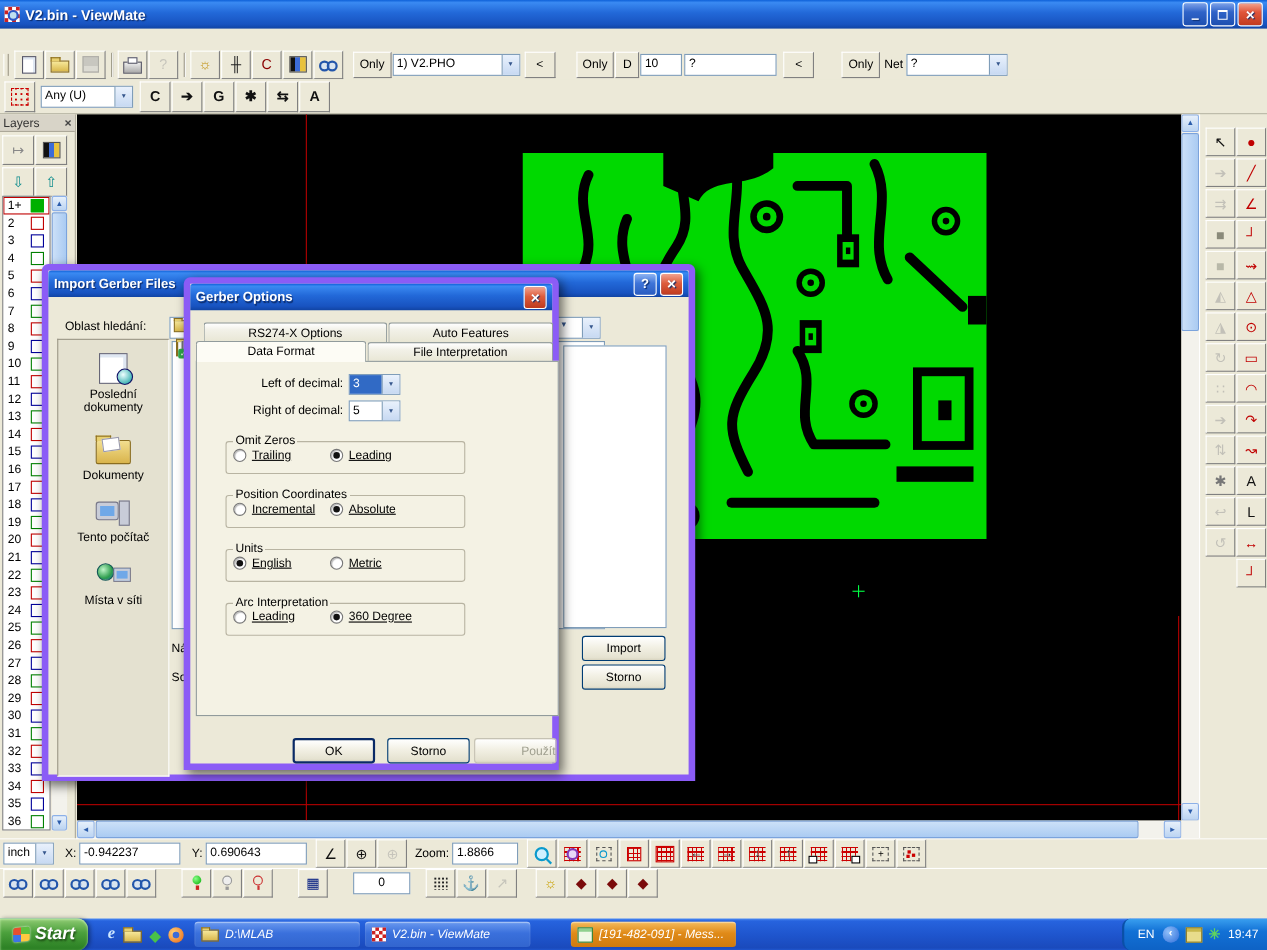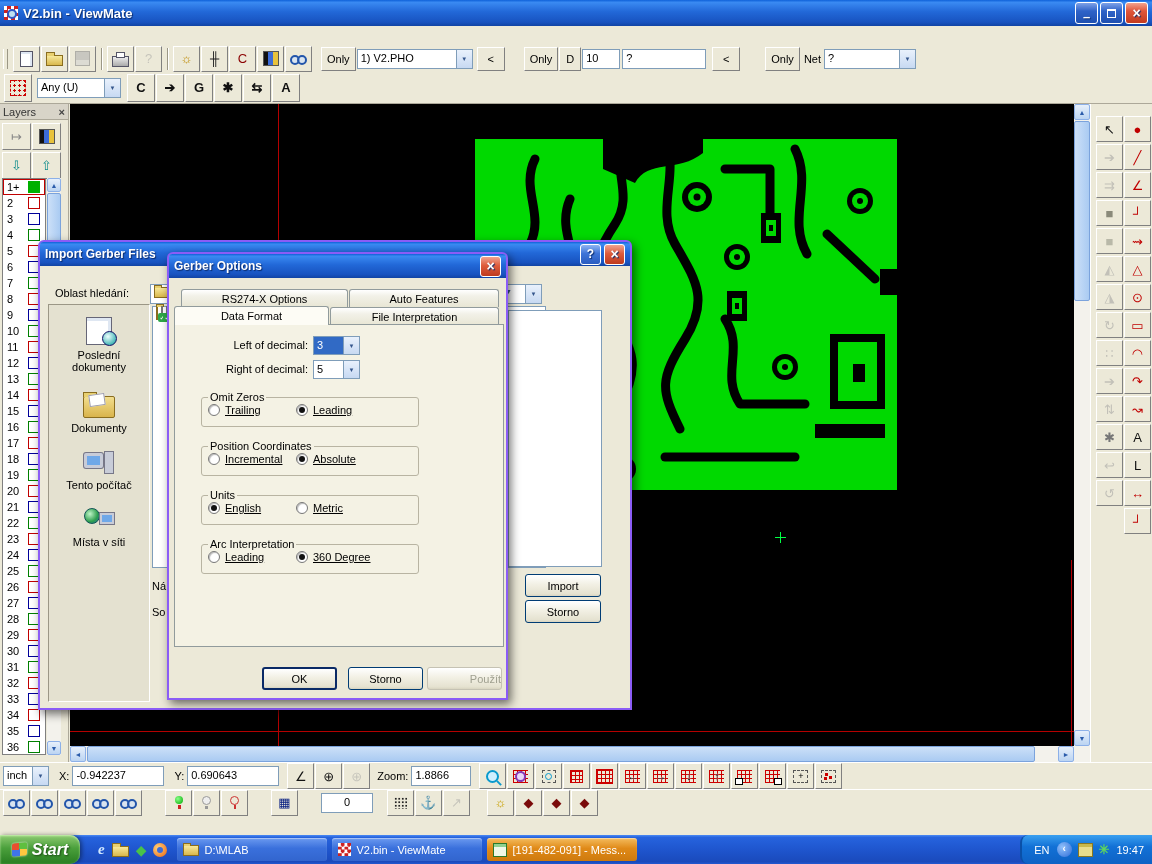--- a/index.html
+++ b/index.html
@@ -112,21 +112,21 @@
   .marker::after{content:'';position:absolute;left:0;top:5px;width:11px;height:1px;background:#00FF44;}
 
   
   .rtools{left:1090px;top:104px;width:62px;height:658px;background:#ECE9D8;z-index:6;border-left:1px solid #fff;}
   .rcol{position:absolute;top:12px;display:flex;flex-direction:column;}
   .rtbtn{width:25px;height:24px;margin-bottom:2px;display:flex;align-items:center;justify-content:center;
     background:#ECE9D8;border:1px solid;border-color:#FFF #808080 #808080 #FFF;font-size:13px;}
   .rtbtn.disabled .icon{opacity:.5;}
 
   
-  .dlg{position:absolute;border:2px solid #8b5cf6;border-radius:6px 6px 0 0;background:#ECE9D8;
+  .dlg{position:absolute;border:6px solid #8b5cf6;border-radius:6px 6px 0 0;background:#ECE9D8;
     box-shadow:3px 4px 10px rgba(0,0,0,.55);box-sizing:border-box;}
   .dtitle{height:24px;border-radius:3px 3px 0 0;font-size:12px;display:flex;align-items:center;padding:0 5px;}
   .dbtn{width:19px;height:19px;margin-left:3px;border-radius:3px;border:1px solid #fff;display:flex;align-items:center;
     justify-content:center;color:#fff;font-weight:bold;font-size:12px;flex:none;}
   .dbtn.helpb{background:linear-gradient(180deg,#8FB4F2,#3E74D8 45%,#2A5CC0);}
   .dbtn.helpb::before{content:'?';}
   .dbtn.closeb{background:linear-gradient(180deg,#F0A390,#DE5C3C 45%,#BE3A1E);}
   .dbtn.closeb::before{content:'×';font-size:14px;}
 
   
@@ -190,22 +190,22 @@
     background:linear-gradient(180deg,#8FCB73 0%,#4BA03C 45%,#2E8326 90%);box-shadow:inset 0 1px 2px #C8F0B0,2px 0 4px rgba(0,0,0,.4);
     color:#fff;font-weight:bold;font-style:italic;font-size:16px;text-shadow:1px 1px 2px #1A4A12;flex:none;}
   .i-flag{width:15px;height:13px;transform:skewY(-6deg);background:conic-gradient(#5FBF3F 0 25%,#FFC840 25% 50%,#3F74E8 50% 75%,#E84F2F 75%);border-radius:2px;box-shadow:0 0 2px #fff;}
   .quick{display:flex;align-items:center;gap:7px;margin:0 10px 0 18px;}
   .i-ie{font-family:"Liberation Serif",serif;font-style:italic;font-weight:bold;color:#CFE8FF;font-size:15px;}
   .i-ff{width:14px;height:14px;border-radius:50%;background:radial-gradient(circle at 35% 35%,#FFD27A,#E86210);position:relative;}
   .i-ff::after{content:'';position:absolute;inset:4px;border-radius:50%;background:#3C6CD8;}
   .i-qhelp{color:#49C249;font-size:14px;}
   .taskbtn{border-radius:3px;background:linear-gradient(180deg,#6B9AF0,#3A70DC 45%,#3265CE);box-shadow:inset 0 1px 1px rgba(255,255,255,.45);
     color:#fff;display:flex;gap:5px;padding:0 6px;align-items:center;width:150px;height:23px;margin-right:5px;box-sizing:border-box;flex:none;}
-  .taskbtn .tlabel{white-space:nowrap;overflow:hidden;}
-  .taskbtn.attention{background:linear-gradient(180deg,#F4BC5E,#E08A18 45%,#CE7A0E);}
+  .taskbtn .tlabel{white-space:nowrap;overflow:hidden;font-style:italic;}
+  .taskbtn.attention{background:linear-gradient(180deg,#F4BC5E,#E08A18 45%,#CE7A0E);margin-left:32px;}
   .ticon{flex:none;display:inline-block;}
   .ticon.folder-icon{width:14px;height:9px;background:linear-gradient(#F7E89A,#D9B84C);border:1px solid #8A6D1F;position:relative;margin-top:2px;}
   .ticon.folder-icon::before{content:'';position:absolute;left:-1px;top:-3px;width:6px;height:2px;background:#E8D070;border:1px solid #8A6D1F;border-bottom:none;}
   .ticon.viewmate-icon{width:13px;height:13px;background:repeating-conic-gradient(#C22 0% 25%,#FFF 0% 50%);background-size:6.5px 6.5px;position:relative;}
   .ticon.message-icon{width:12px;height:12px;background:#EFF8E8;border:1px solid #2A7A2A;box-shadow:inset 0 3px 0 #8FD08F;}
   .tray{margin-left:auto;height:29px;display:flex;align-items:center;gap:7px;padding:0 8px 0 12px;
     background:linear-gradient(180deg,#3AA0F0 0%,#1271D6 40%,#0E63C6 95%);border-left:2px solid #0A50A8;border-radius:8px 0 0 8px;color:#fff;}
   .i-chev{width:15px;height:15px;border-radius:50%;background:radial-gradient(circle at 35% 35%,#8FC0FA,#2E6CD8);
     color:#fff;font-size:10px;font-weight:bold;display:flex;align-items:center;justify-content:center;}
   .i-chev::before{content:'‹';margin-top:-2px;}

